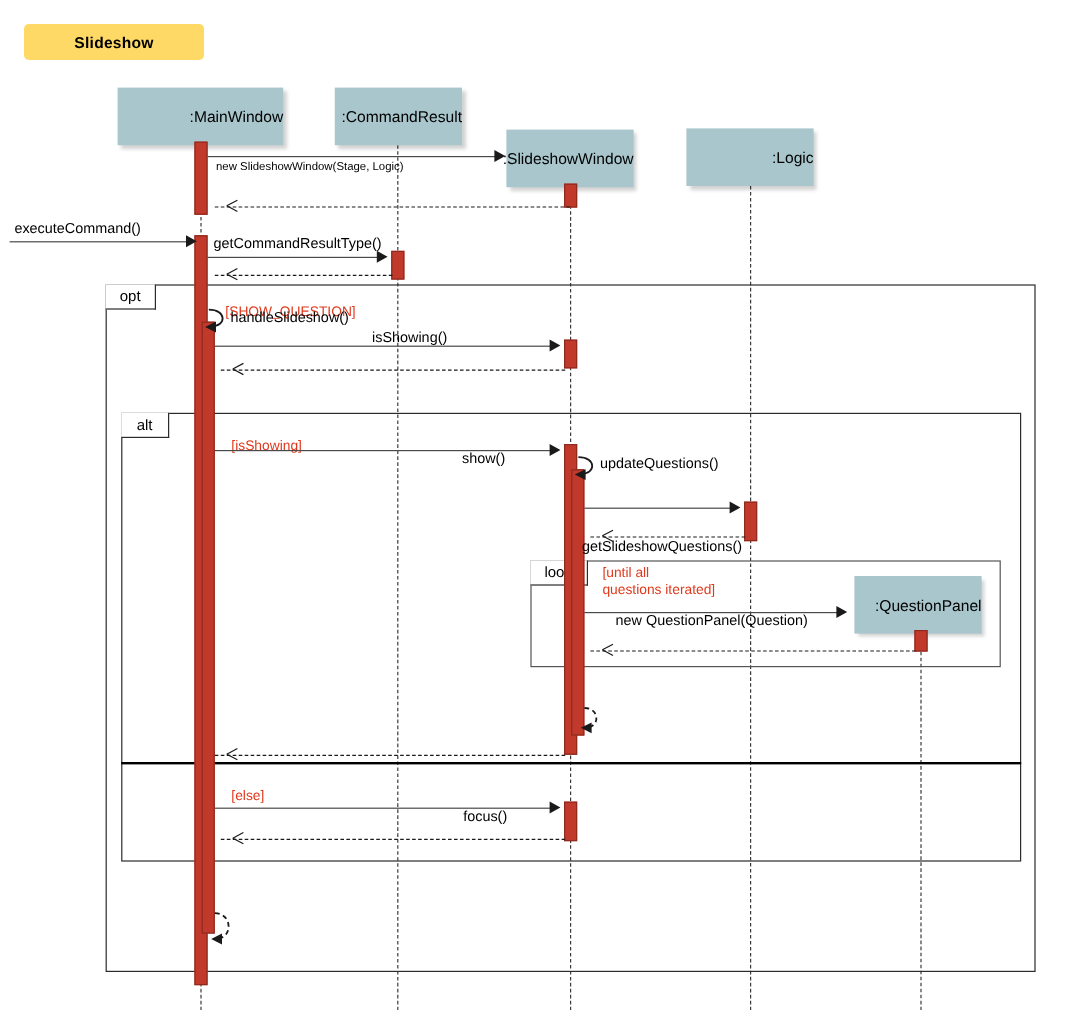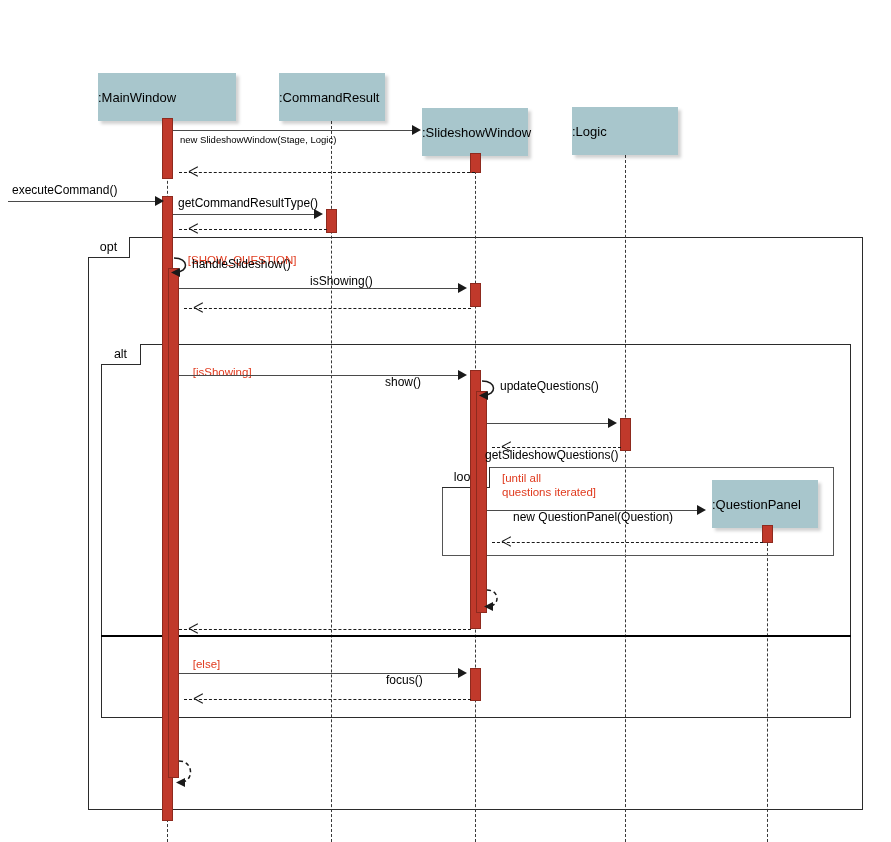--- a/index.html
+++ b/index.html
@@ -31,21 +31,21 @@
     color: #000;
     letter-spacing: 0.2px;
   }
   
   .participant {
     position: absolute;
     background: #a8c6cc;
     box-shadow: 3px 3px 3px rgba(0,0,0,0.18);
     display: flex;
     align-items: center;
-    justify-content: flex-start;
+    justify-content: flex-end;
     font-size: 13px;
     color: #000;
     box-sizing: border-box;
   }
   
   .lifeline {
     position: absolute;
     width: 0;
     border-left: 1.6px dashed #3a3a3a;
   }
@@ -151,20 +151,23 @@
     left: 0; top: 0;
     width: 891px; height: 842px;
     pointer-events: none;
   }
 </style>
 </head>
 <body>
 
 <div id="canvas">
 
+  <div class="title-tab" style="left:20px; top:20px; width:150px; height:30px;">
+    <span>Slideshow</span>
+  </div>
 
   <div class="lifeline" style="left:167px; top:121px; height:721px;"></div>
   <div class="lifeline" style="left:331px; top:121px; height:721px;"></div>
   <div class="lifeline" style="left:475px; top:156px; height:686px;"></div>
   <div class="lifeline" style="left:625px; top:155px; height:687px;"></div>
   <div class="lifeline" style="left:767px; top:528px; height:314px;"></div>
 
   <div class="fragment" style="left:88px; top:237px; width:775px; height:573px;"></div>
   <div class="frag-label" style="left:88px; top:237px; width:42px; height:21px;">
     <span>opt</span>

